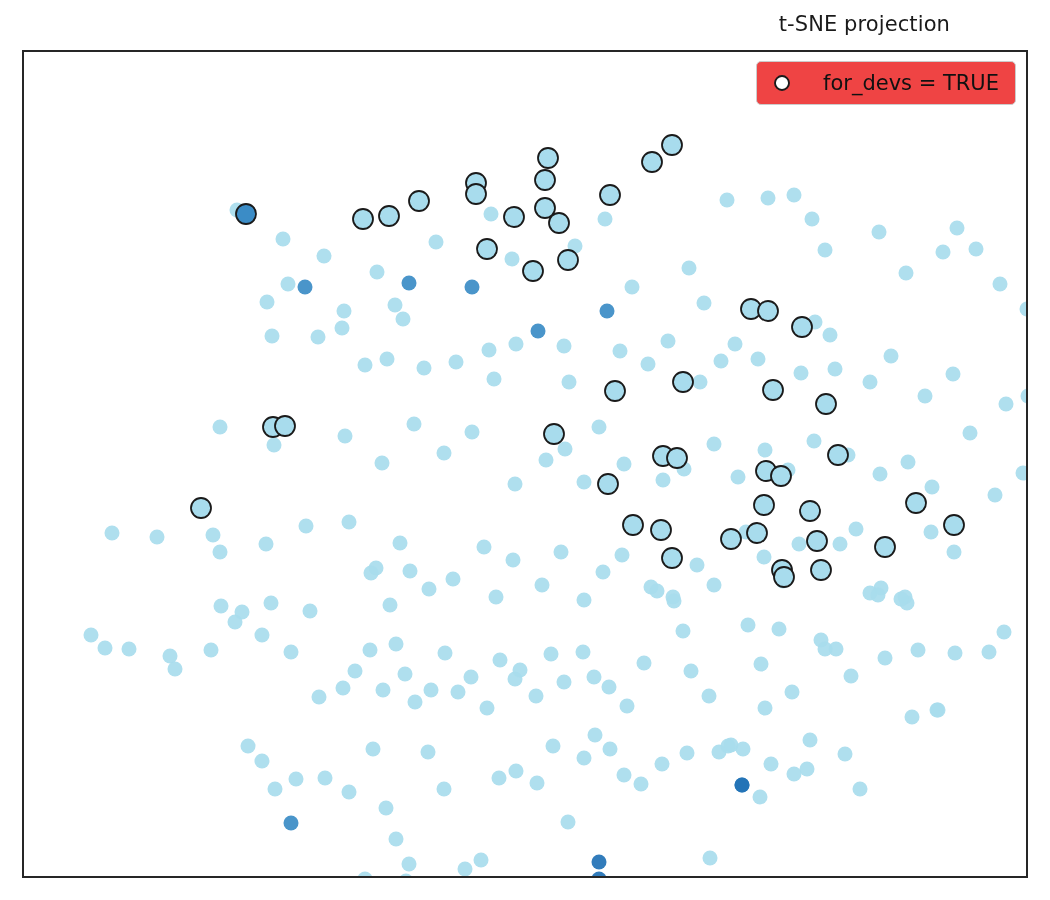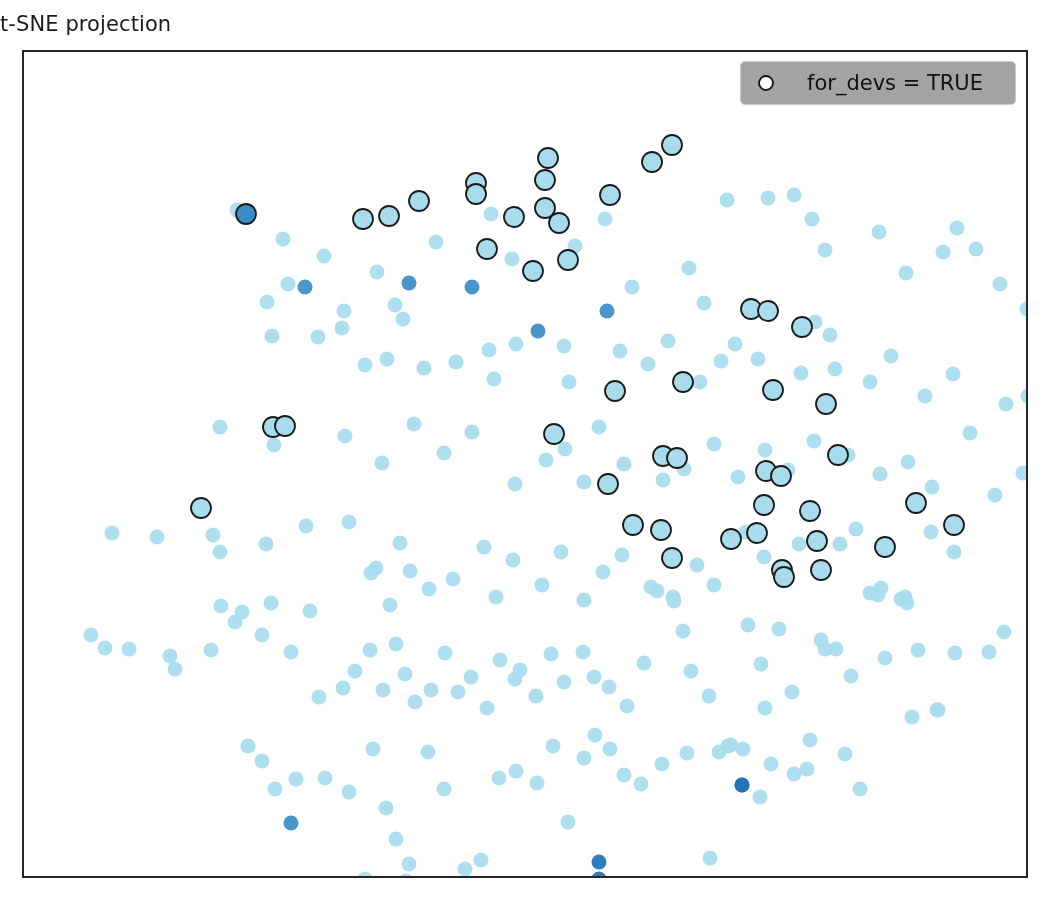--- a/index.html
+++ b/index.html
@@ -17,21 +17,21 @@
     position: relative;
     width: 1050px;
     height: 900px;
     background: #ffffff;
   }
   #chart-title {
     position: absolute;
     left: 0;
     top: 12px;
     width: 950px;
-    text-align: left;
+    text-align: right;
     font-size: 21px;
     color: #1a1a1a;
     font-family: "DejaVu Sans", sans-serif;
     letter-spacing: 0.1px;
     white-space: nowrap;
   }
   #plot-area {
     position: absolute;
     left: 22px;
     top: 50px;
@@ -49,24 +49,24 @@
     width: 100%;
     height: 100%;
   }
   #points-layer svg {
     display: block;
   }
   #legend-box {
     position: absolute;
     right: 10px;
     top: 9px;
-    background: #a3a3a3;
+    background: #ef4444;
     border: 1.3px solid #cccccc;
     border-radius: 5px;
-    padding: 9px 32px 9px 14px;
+    padding: 9px 16px 9px 14px;
     display: flex;
     align-items: center;
     box-sizing: border-box;
     text-align: center;
   }
   #legend-marker {
     width: 22px;
     height: 22px;
     flex: 0 0 auto;
     margin-right: 30px;

